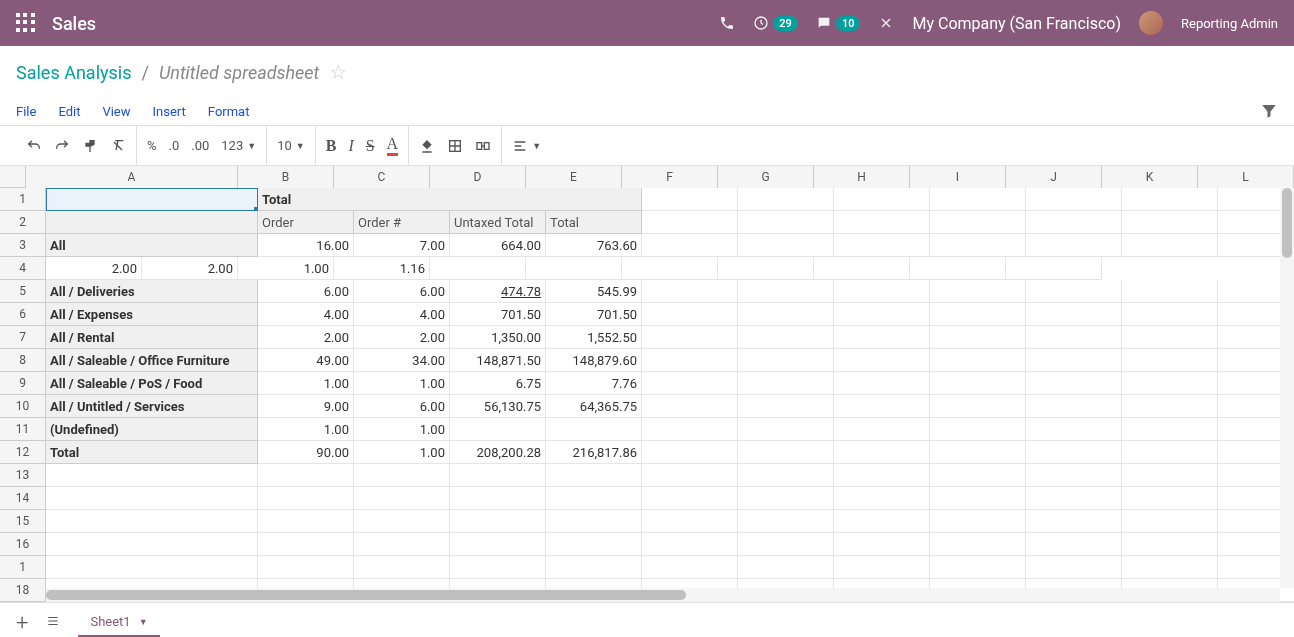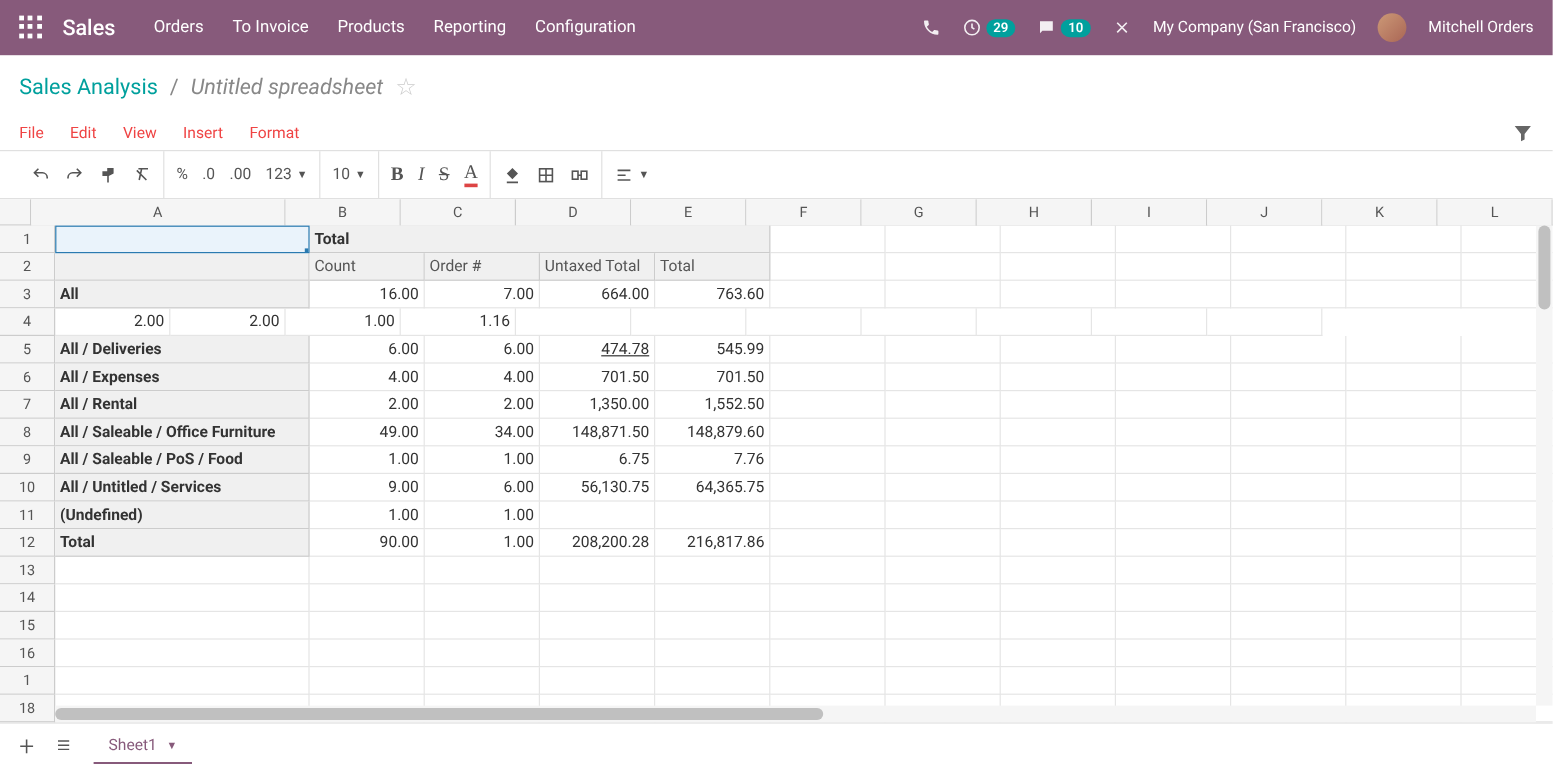--- a/index.html
+++ b/index.html
@@ -8,30 +8,30 @@
 .apps-icon{width:20px;height:20px;display:grid;grid-template-columns:repeat(3,1fr);grid-template-rows:repeat(3,1fr);gap:2px;cursor:pointer}
 .apps-icon span{background:#fff;width:4px;height:4px}
 .brand{font-size:18px;font-weight:500;margin-left:8px;margin-right:24px}
 .nav-items{display:flex;gap:24px}
 .nav-item{font-size:14px;cursor:pointer;color:#fff}
 .spacer{flex:1}
 .topbar-right{display:flex;align-items:center;gap:18px}
 .ticon{width:16px;height:16px;cursor:pointer;opacity:.9}
 .badge{display:flex;align-items:center;gap:4px;cursor:pointer}
 .badge-pill{background:#00A09D;color:#fff;border-radius:10px;padding:1px 6px;font-size:11px;font-weight:600}
-.company{font-size:13px;cursor:pointer}
+.company{font-size:16px;cursor:pointer}
 .avatar{width:24px;height:24px;border-radius:50%;background:linear-gradient(135deg,#c97,#a65);cursor:pointer}
 .user{font-size:13px;cursor:pointer}
 .breadcrumb-bar{display:flex;align-items:center;padding:14px 16px;gap:10px}
 .bc-link{color:#00A09D;font-size:18px;cursor:pointer}
 .bc-sep{color:#888;font-size:18px}
 .bc-current{color:#888;font-size:18px;font-style:italic}
 .star{color:#ccc;font-size:20px;cursor:pointer}
 .menubar{display:flex;align-items:center;padding:0 16px;gap:22px;height:28px;border-bottom:1px solid #e0e0e0;position:relative}
-.menu-item{font-size:13px;color:#ef4444;cursor:pointer}
+.menu-item{font-size:13px;color:#1d4ed8;cursor:pointer}
 .filter-icon{position:absolute;right:16px;top:4px;cursor:pointer;color:#666}
 .toolbar{height:40px;display:flex;align-items:center;padding:0 16px;gap:0;border-bottom:1px solid #e0e0e0}
 .tb-group{display:flex;align-items:center;gap:12px;padding:0 10px;border-right:1px solid #e0e0e0;height:100%}
 .tb-group:last-child{border-right:none}
 .tb-btn{cursor:pointer;color:#555;font-size:13px;display:flex;align-items:center;gap:2px}
 .tb-btn svg{width:16px;height:16px}
 .caret{font-size:9px;margin-left:2px}
 .bold{font-weight:700;font-family:serif;font-size:16px}
 .italic{font-style:italic;font-family:serif;font-size:16px}
 .strike{text-decoration:line-through;font-family:serif;font-size:16px}
@@ -68,27 +68,20 @@
       <span></span>
       <span></span>
       <span></span>
       <span></span>
       <span></span>
       <span></span>
       <span></span>
       <span></span>
     </div>
   <div class="brand">Sales</div>
-  <div class="nav-items">
-    <div class="nav-item">Orders</div>
-    <div class="nav-item">To Invoice</div>
-    <div class="nav-item">Products</div>
-    <div class="nav-item">Reporting</div>
-    <div class="nav-item">Configuration</div>
-  </div>
   <div class="spacer"></div>
   <div class="topbar-right">
     <svg class="ticon" viewBox="0 0 24 24" fill="currentColor">
         <path d="M6.6 10.8c1.4 2.8 3.8 5.1 6.6 6.6l2.2-2.2c.3-.3.7-.4 1-.2 1.1.4 2.3.6 3.6.6.6 0 1 .4 1 1V20c0 .6-.4 1-1 1C10.6 21 3 13.4 3 4c0-.6.4-1 1-1h3.5c.6 0 1 .4 1 1 0 1.2.2 2.4.6 3.6.1.3 0 .7-.2 1l-2.3 2.2z"></path>
       </svg>
     <div class="badge">
       <svg class="ticon" viewBox="0 0 24 24" fill="none" stroke="currentColor" stroke-width="2">
           <circle cx="12" cy="12" r="9"></circle>
           <path d="M12 7v5l3 2"></path>
         </svg>
@@ -98,21 +91,21 @@
       <svg class="ticon" viewBox="0 0 24 24" fill="currentColor">
           <path d="M4 4h16v12H7l-3 3V4z"></path>
         </svg>
       <span class="badge-pill">10</span>
     </div>
     <svg class="ticon" viewBox="0 0 24 24" fill="none" stroke="currentColor" stroke-width="2">
         <path d="M6 6l12 12M18 6L6 18"></path>
       </svg>
     <div class="company">My Company (San Francisco)</div>
     <div class="avatar"></div>
-    <div class="user">Mitchell Orders</div>
+    <div class="user">Reporting Admin</div>
   </div>
 </div>
 
 <div class="breadcrumb-bar">
   <span class="bc-link">Sales Analysis</span>
   <span class="bc-sep">/</span>
   <span class="bc-current">Untitled spreadsheet</span>
   <span class="star">☆</span>
 </div>
 
@@ -246,21 +239,21 @@
         <div class="cell" style="width: 96px;"></div>
         <div class="cell" style="width: 96px;"></div>
         <div class="cell" style="width: 96px;"></div>
         <div class="cell" style="width: 96px;"></div>
         <div class="cell" style="width: 96px;"></div>
         <div class="cell" style="width: 96px;"></div>
         <div class="cell" style="width: 96px;"></div>
       </div>
       <div class="row">
         <div class="cell hdr" style="width: 212px;"></div>
-        <div class="cell hdr" style="width: 96px;">Count</div>
+        <div class="cell hdr" style="width: 96px;">Order</div>
         <div class="cell hdr" style="width: 96px;">Order #</div>
         <div class="cell hdr" style="width: 96px;">Untaxed Total</div>
         <div class="cell hdr" style="width: 96px;">Total</div>
         <div class="cell" style="width: 96px;"></div>
         <div class="cell" style="width: 96px;"></div>
         <div class="cell" style="width: 96px;"></div>
         <div class="cell" style="width: 96px;"></div>
         <div class="cell" style="width: 96px;"></div>
         <div class="cell" style="width: 96px;"></div>
         <div class="cell" style="width: 96px;"></div>

